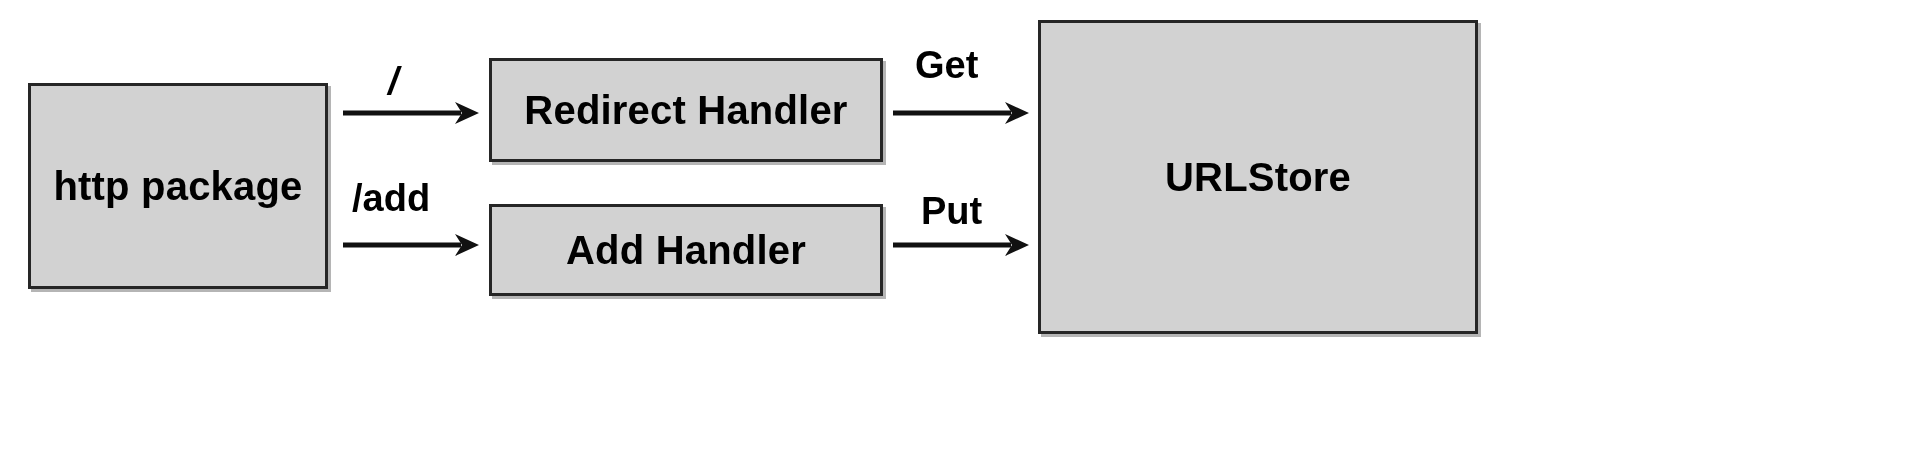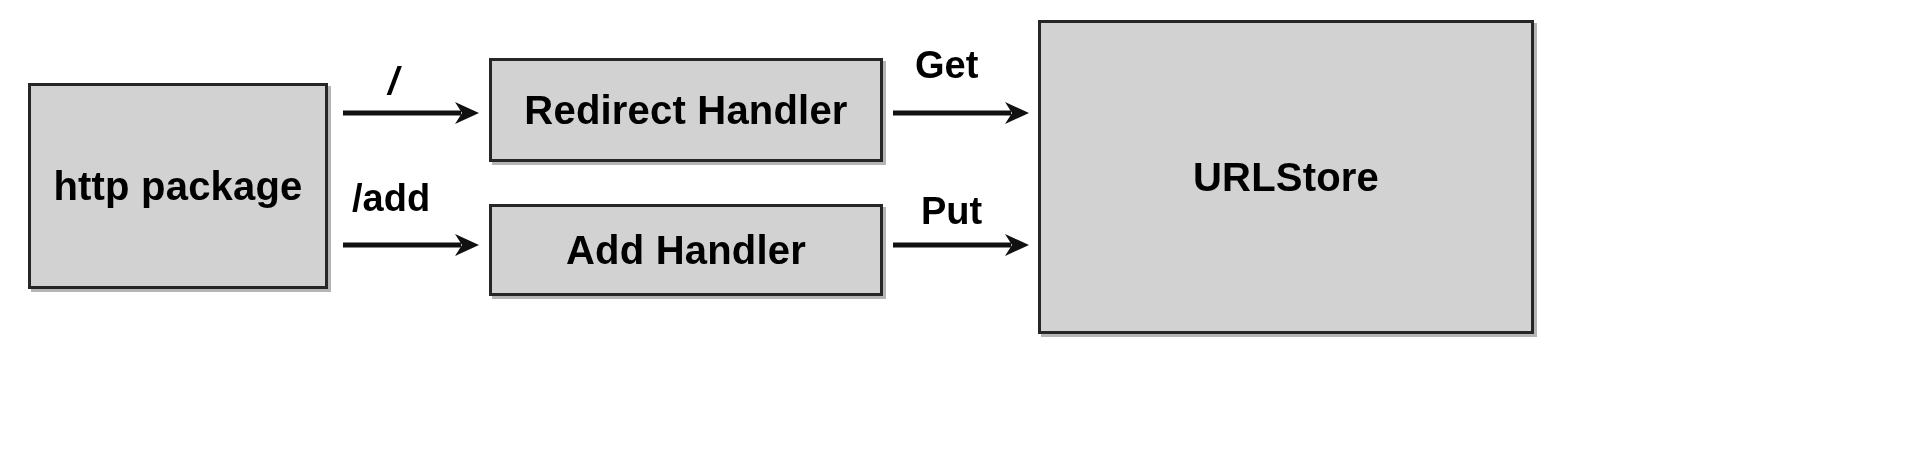--- a/index.html
+++ b/index.html
@@ -49,21 +49,21 @@
   #node-redirect-handler {
     left: 489px; top: 58px;
     width: 394px; height: 104px;
   }
   #node-add-handler {
     left: 489px; top: 204px;
     width: 394px; height: 92px;
   }
   #node-urlstore {
     left: 1038px; top: 20px;
-    width: 496px; height: 314px;
+    width: 440px; height: 314px;
   }
 
   
   .arrow {
     position: absolute;
     height: 26px;
     display: block;
   }
   .arrow svg { display: block; overflow: visible; }
 

